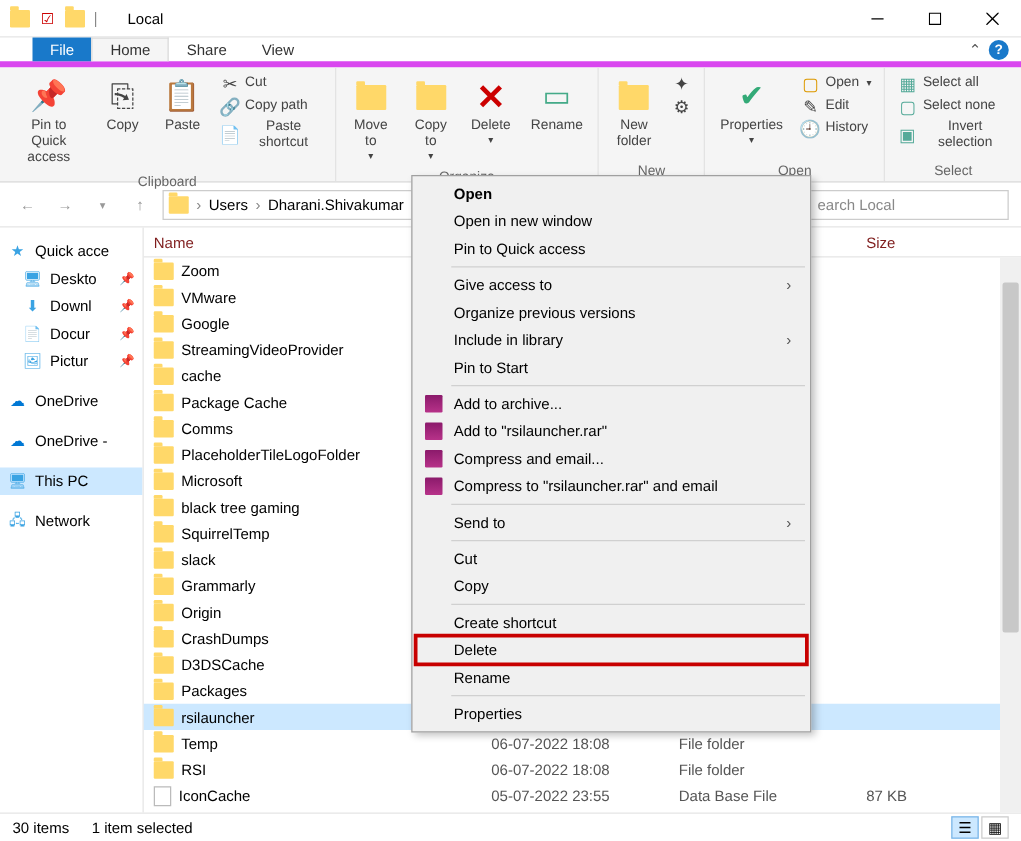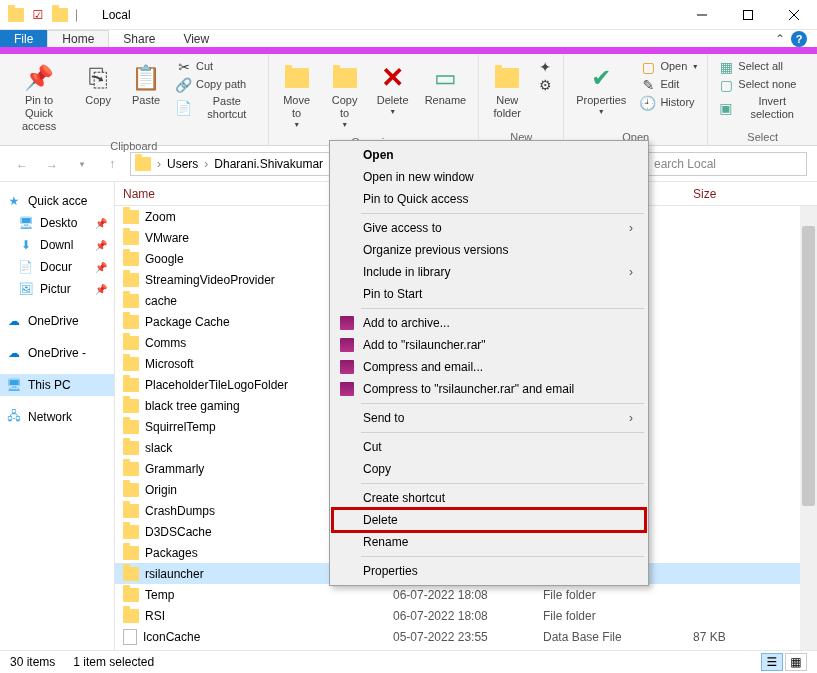--- a/index.html
+++ b/index.html
@@ -7,21 +7,21 @@
 
 
 .titlebar { height: 30px; display: flex; align-items: center; border-bottom: 1px solid #e5e5e5; }
 .titlebar-left { display: flex; align-items: center; gap: 6px; padding-left: 8px; }
 .titlebar-left .ticon { width: 16px; height: 16px; display: flex; align-items: center; justify-content: center; }
 .titlebar-title { margin-left: 6px; font-size: 12px; }
 .titlebar-right { margin-left: auto; display: flex; }
 .win-btn { width: 46px; height: 30px; display: flex; align-items: center; justify-content: center; }
 
 
-.ribbon-tabs { height: 24px; display: flex; align-items: stretch; border-bottom: 7px solid #d946ef; }
+.ribbon-tabs { height: 24px; display: flex; align-items: stretch; border-bottom: 5px solid #d946ef; padding-left: 26px; }
 .ribbon-tab { padding: 0 14px; display: flex; align-items: center; font-size: 12px; color: #333; }
 .ribbon-tab.file { background: #1979ca; color: #fff; }
 .ribbon-tab.active { background: #f5f5f5; border: 1px solid #dadada; border-bottom: none; }
 .ribbon-help { margin-left: auto; padding: 0 10px; display: flex; align-items: center; gap: 6px; }
 
 
 .ribbon { height: 92px; background: #f5f5f5; border-bottom: 1px solid #dadada; display: flex; }
 .ribbon-group { border-right: 1px solid #e3e3e3; padding: 4px 6px 0 6px; display: flex; flex-direction: column; align-items: center; }
 .ribbon-group-body { display: flex; gap: 4px; flex: 1; }
 .ribbon-group-label { font-size: 11px; color: #666; text-align: center; padding: 2px 0; }
@@ -395,30 +395,30 @@
             <span class="folder-icon"></span>
             <span>Comms</span>
           </div>
           <div class="c-date"></div>
           <div class="c-type"></div>
           <div class="c-size"></div>
         </div>
         <div class="file-row">
           <div class="c-name">
             <span class="folder-icon"></span>
+            <span>PlaceholderTileLogoFolder</span>
+          </div>
+          <div class="c-date"></div>
+          <div class="c-type"></div>
+          <div class="c-size"></div>
+        </div>
+        <div class="file-row">
+          <div class="c-name">
+            <span class="folder-icon"></span>
             <span>Microsoft</span>
-          </div>
-          <div class="c-date"></div>
-          <div class="c-type"></div>
-          <div class="c-size"></div>
-        </div>
-        <div class="file-row">
-          <div class="c-name">
-            <span class="folder-icon"></span>
-            <span>PlaceholderTileLogoFolder</span>
           </div>
           <div class="c-date"></div>
           <div class="c-type"></div>
           <div class="c-size"></div>
         </div>
         <div class="file-row">
           <div class="c-name">
             <span class="folder-icon"></span>
             <span>black tree gaming</span>
           </div>

